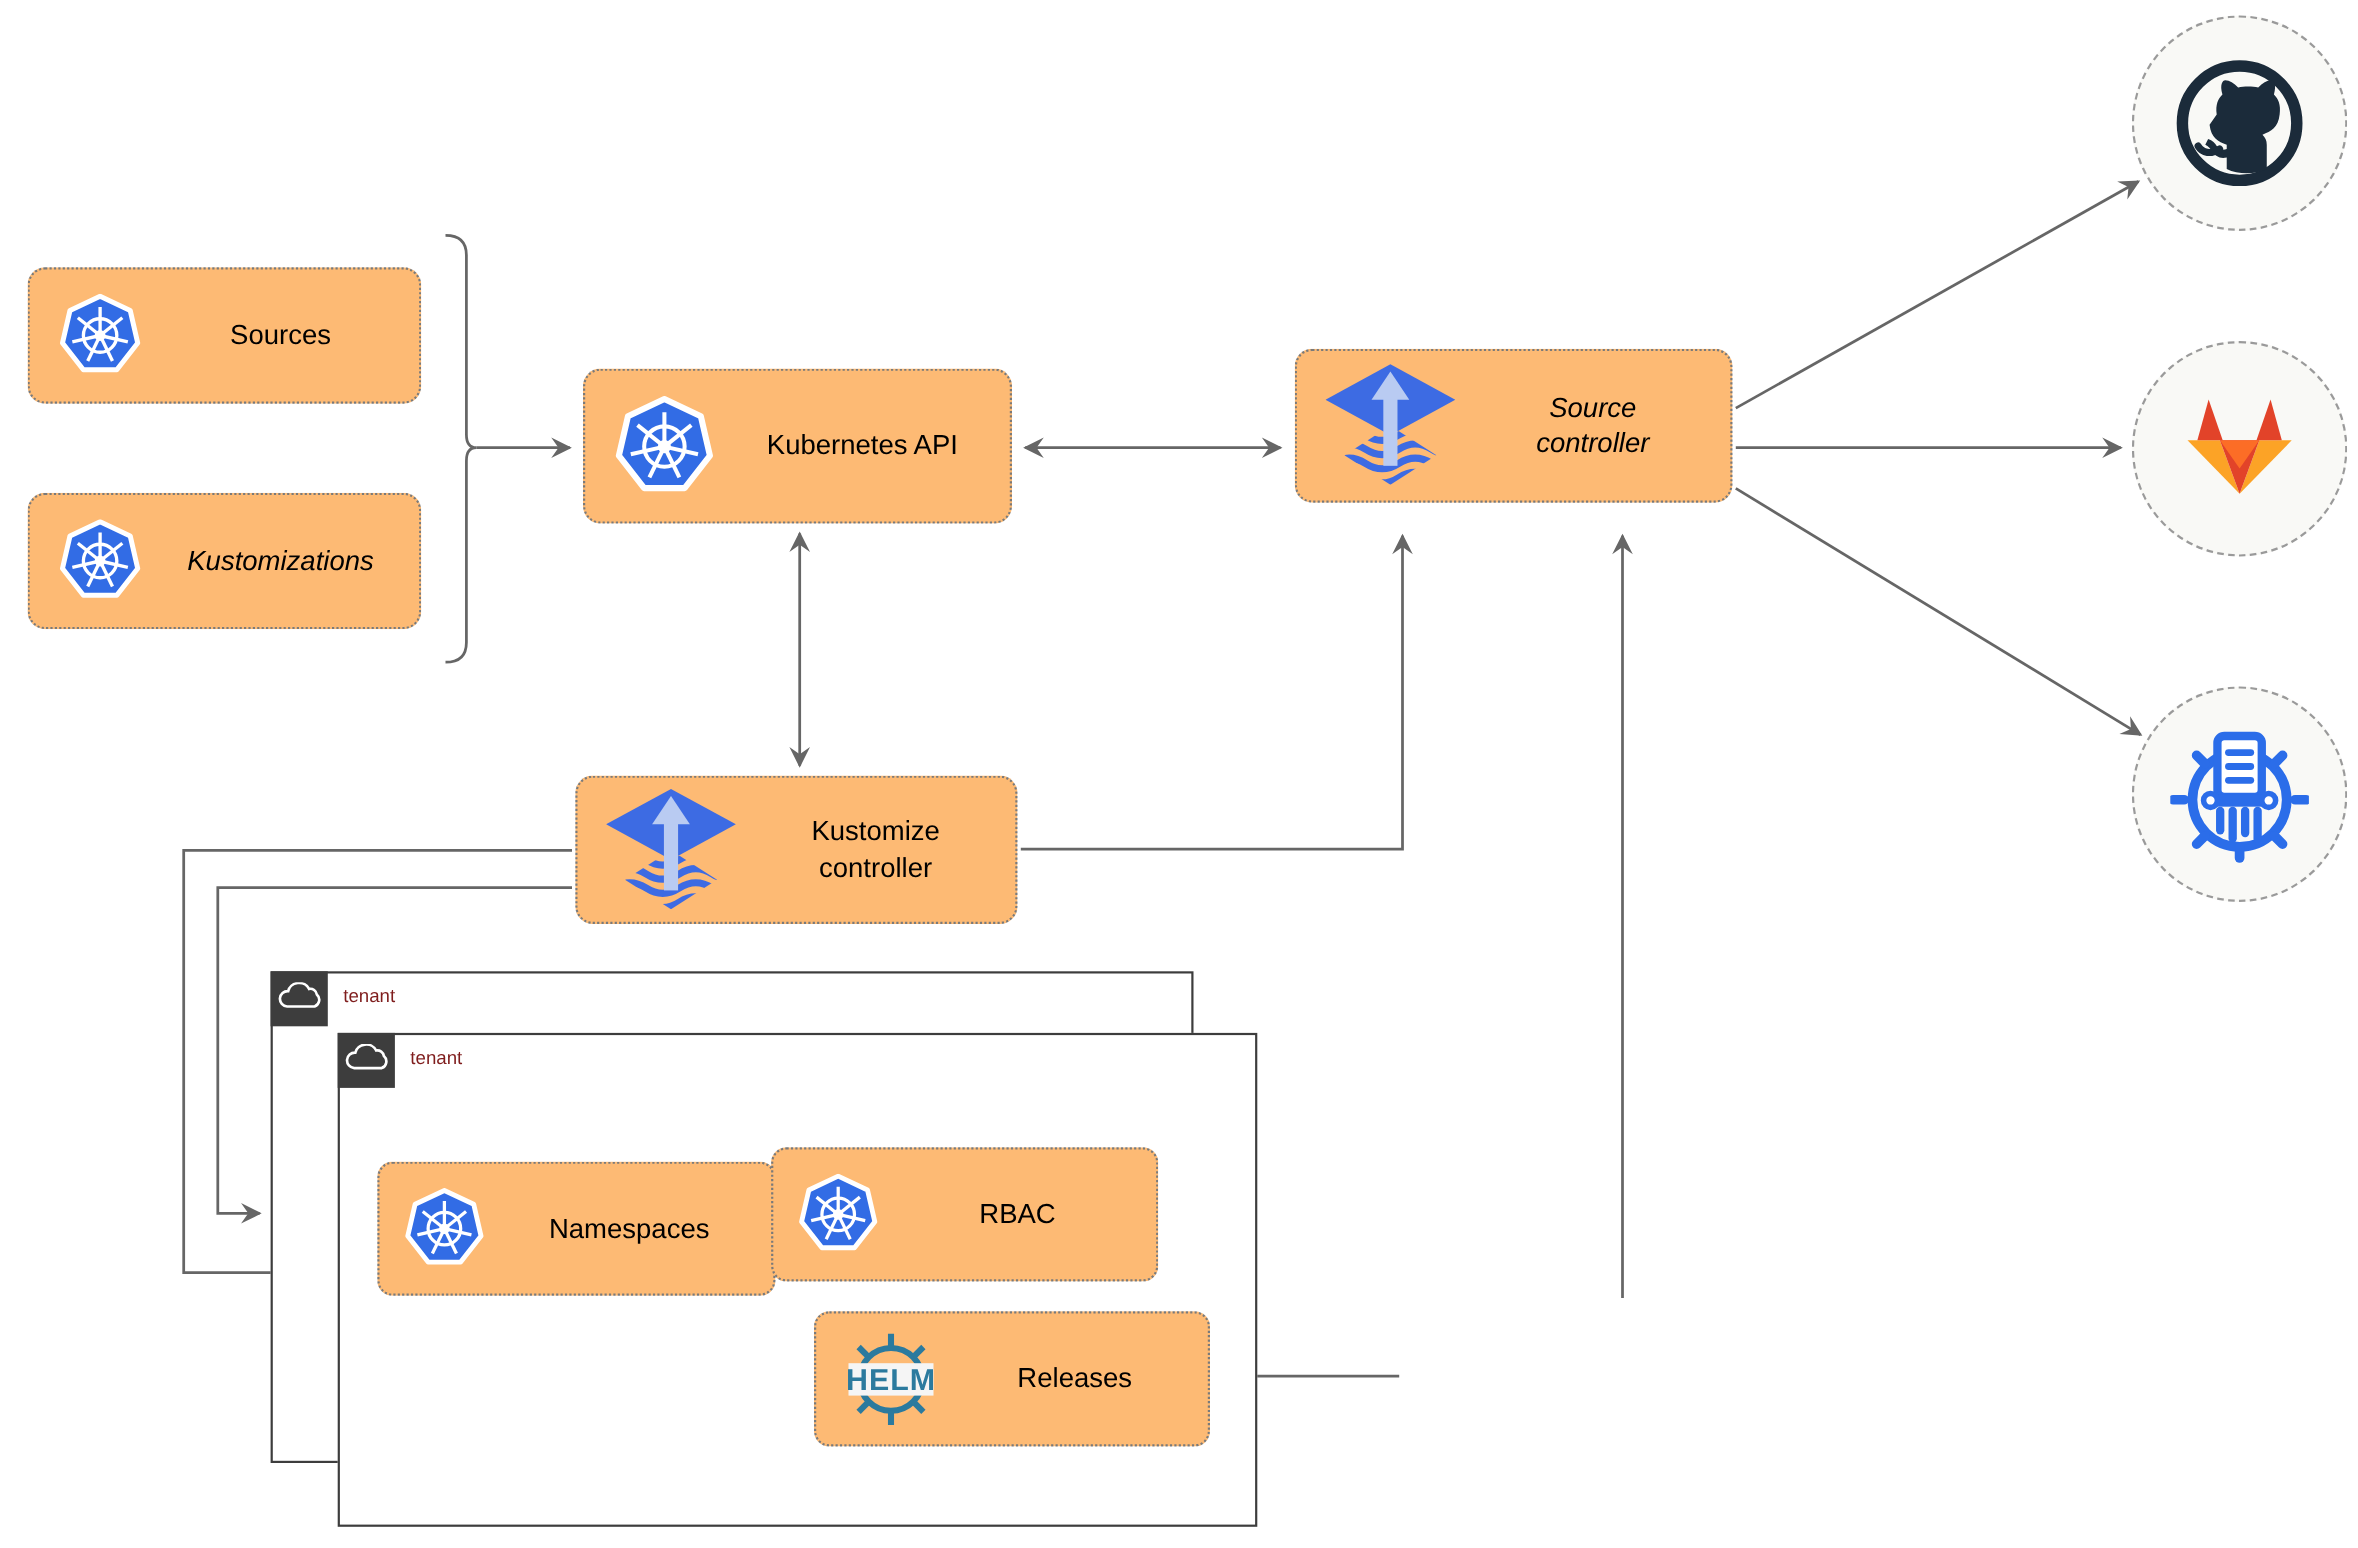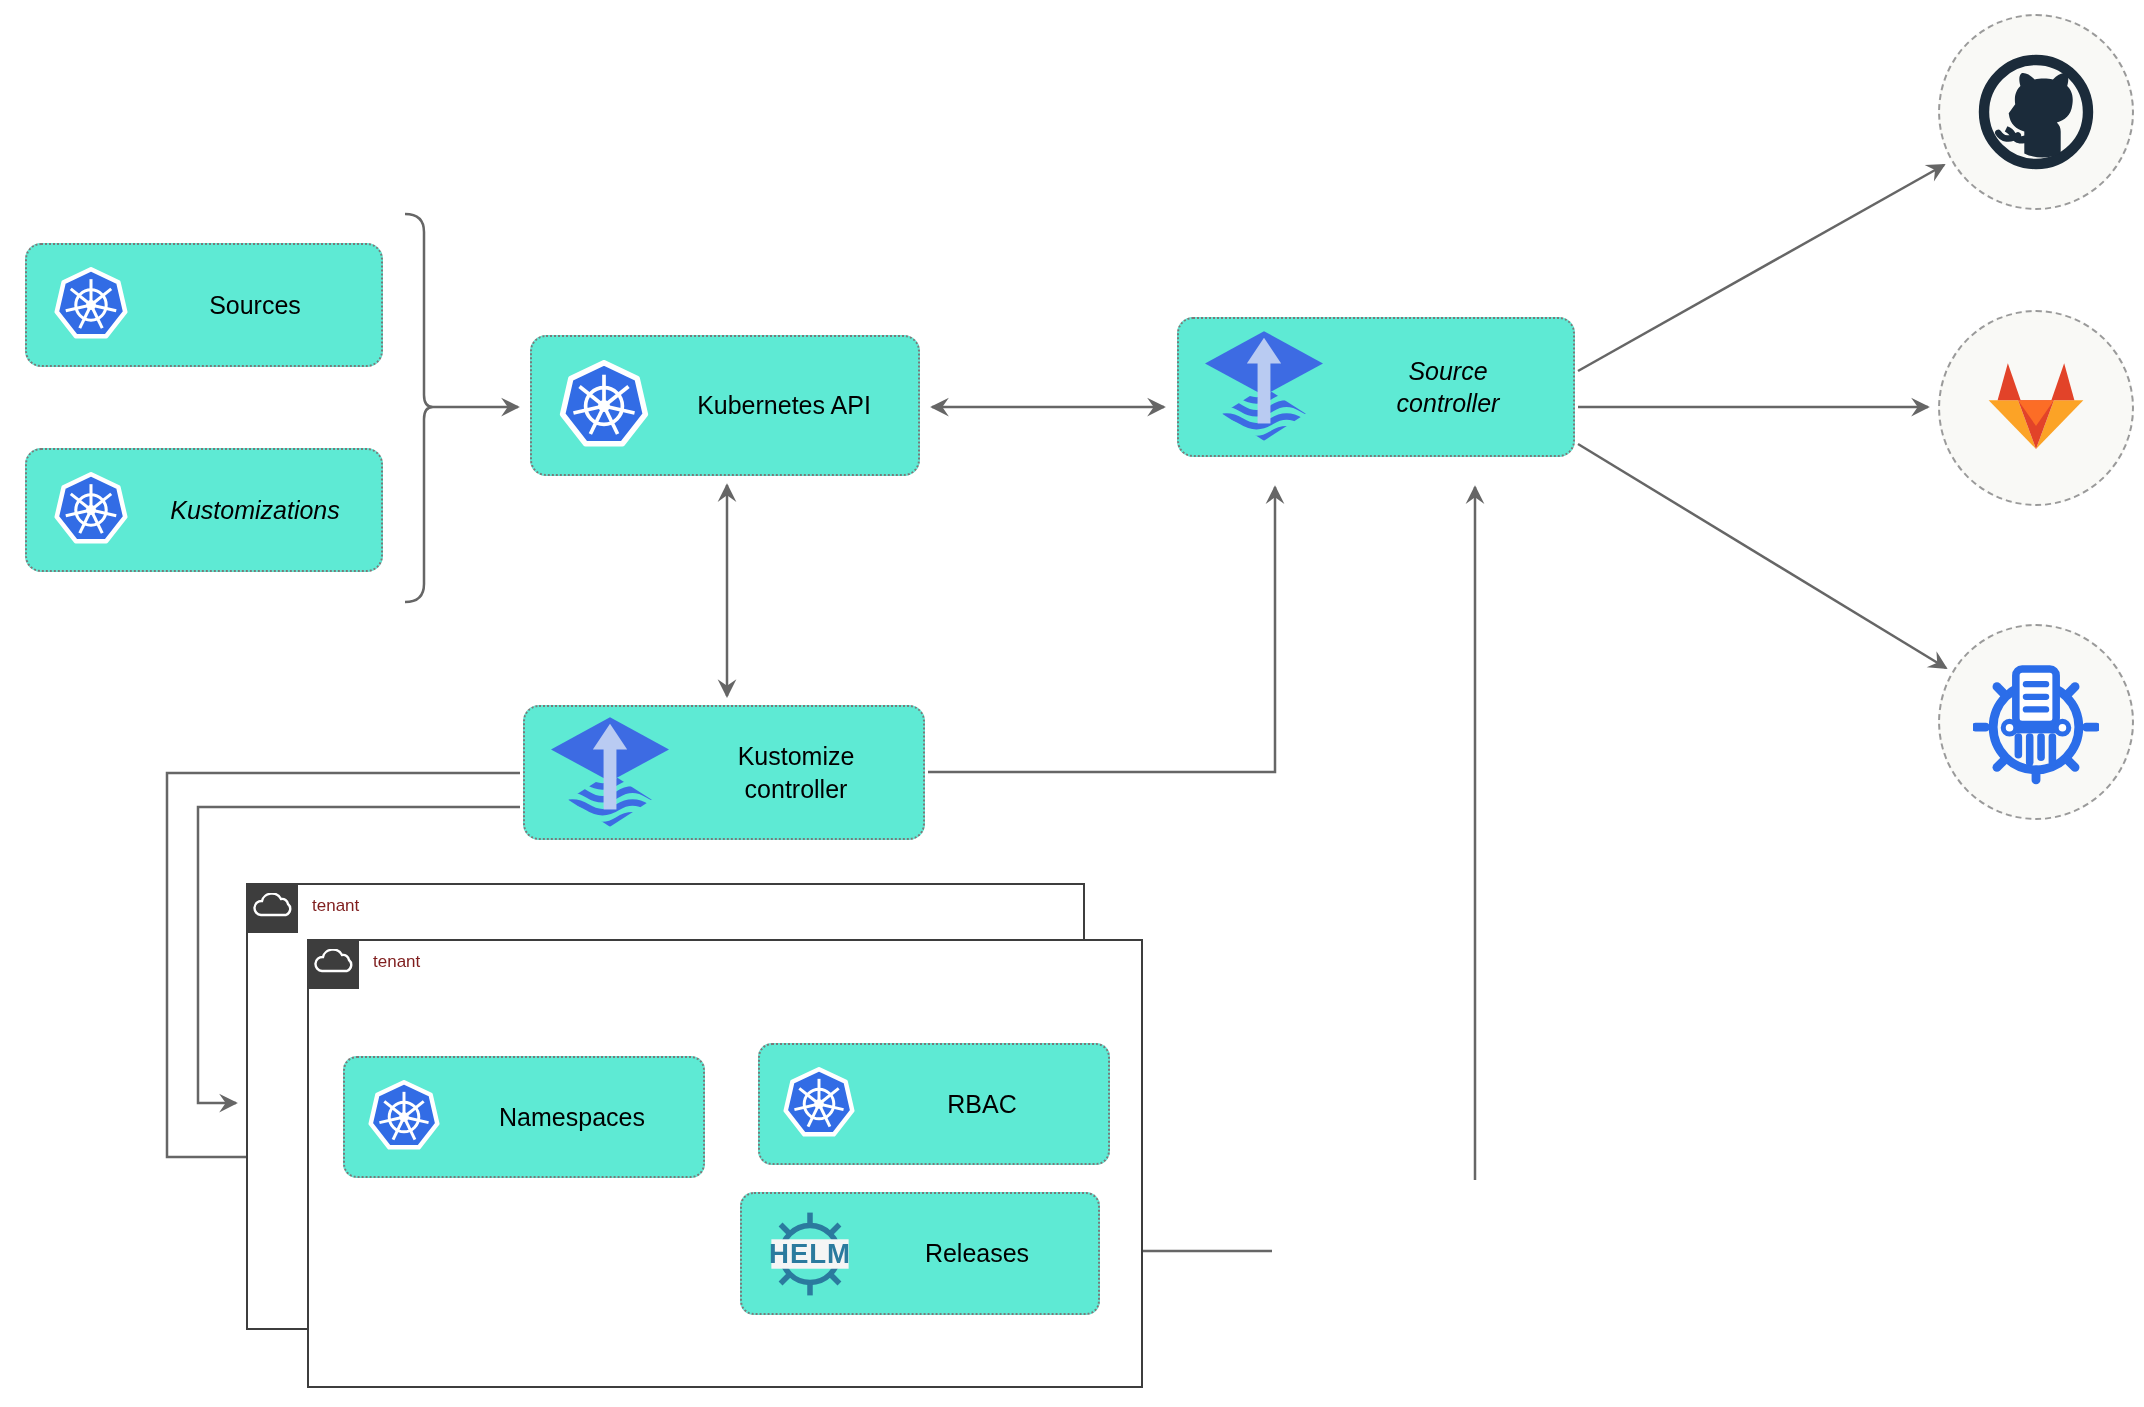--- a/index.html
+++ b/index.html
@@ -3,21 +3,21 @@
 <meta charset="utf-8">
 <style>
   html,body{margin:0;padding:0;background:#ffffff;}
   #canvas{
     position:relative;width:2144px;height:1407px;background:#ffffff;overflow:hidden;
     font-family:"Liberation Sans","DejaVu Sans",sans-serif;color:#000;
   }
   svg.wires{position:absolute;left:0;top:0;width:2144px;height:1407px;pointer-events:none;}
   .node{
     position:absolute;display:flex;align-items:center;
-    background:#5eead4;border:2px dotted #7a7a7a;border-radius:16px;
+    background:#fdba74;border:2px dotted #7a7a7a;border-radius:16px;
     box-sizing:border-box;
   }
   .node .nicon{flex:0 0 auto;margin-left:26px;display:flex;align-items:center;justify-content:center;}
   .node .nlabel{flex:1 1 auto;text-align:center;font-size:25px;line-height:1.3;color:#000;}
   .node .nlabel.wrap{flex:none;margin:0 auto;}
   .tenant-box{
     position:absolute;background:#ffffff;border:2px solid #3d3d3d;box-sizing:border-box;
   }
   .tenant-head{
     position:absolute;left:-2px;top:-2px;width:52px;height:50px;background:#3d3d3d;
@@ -231,21 +231,21 @@
 
   <div class="node" style="left:343px;top:1056px;width:362px;height:122px;border-radius:14px;">
     <span class="nicon" style="margin-left:22px;">
       <svg width="74" height="74" viewBox="0 0 100 100">
           <use href="#k8s-icon"></use>
         </svg>
     </span>
     <span class="nlabel">Namespaces</span>
   </div>
 
-  <div class="node" style="left:758px;top:1043px;width:352px;height:122px;border-radius:14px;">
+  <div class="node" style="left:701px;top:1043px;width:352px;height:122px;border-radius:14px;">
     <span class="nicon" style="margin-left:22px;">
       <svg width="74" height="74" viewBox="0 0 100 100">
           <use href="#k8s-icon"></use>
         </svg>
     </span>
     <span class="nlabel">RBAC</span>
   </div>
 
 
   <div class="node" style="left:740px;top:1192px;width:360px;height:123px;border-radius:14px;">

